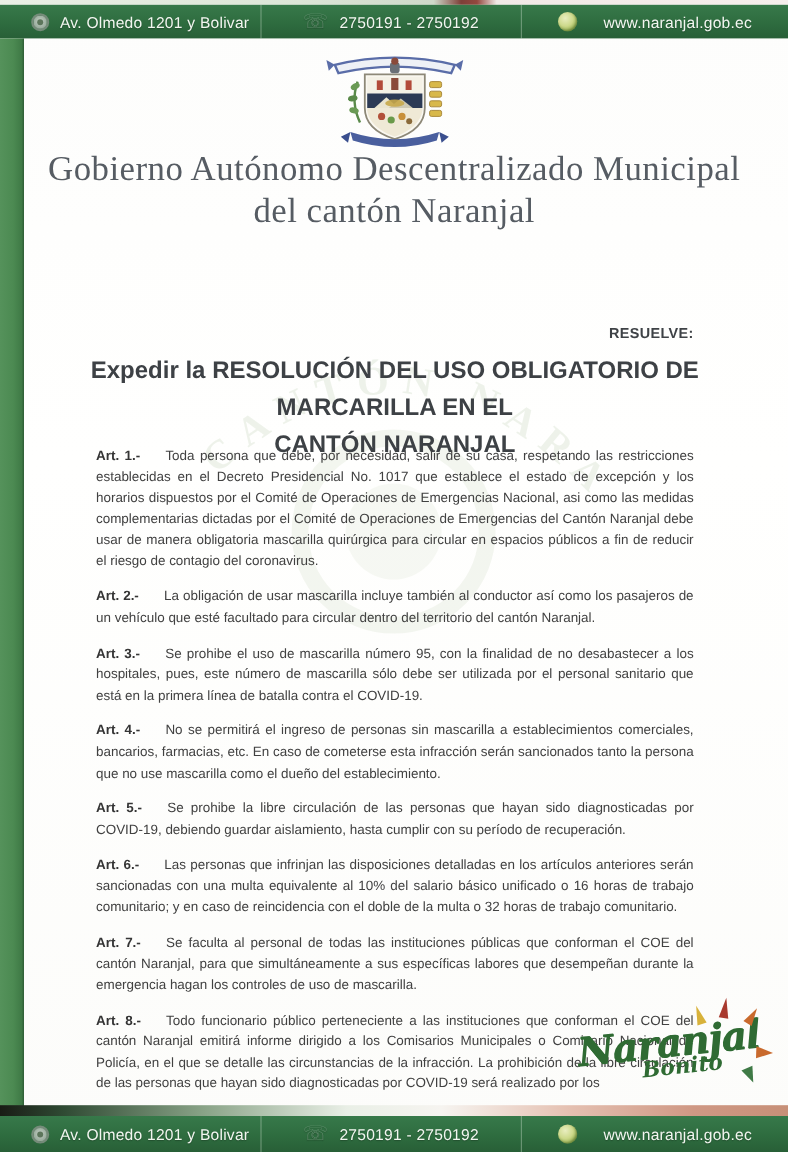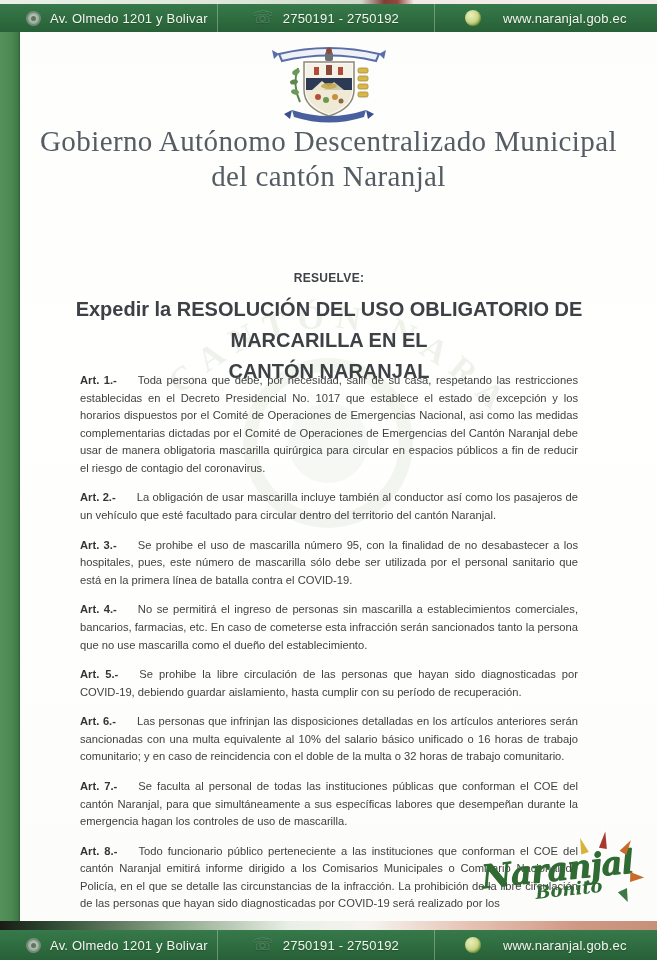--- a/index.html
+++ b/index.html
@@ -18,20 +18,21 @@
   
   .edge-strip-top {
     position: absolute; left: 0; top: 0; width: 657px; height: 4px;
     background: linear-gradient(90deg, #eaf0e6 0%, #dce6d7 38%, #cfd9ca 55%, #7e3f38 58.5%, #94473e 60.5%, #f1e9e6 63%, #f6efec 100%);
   }
   .contact-bar {
     position: absolute; left: 0; width: 657px; height: 28px;
     background: linear-gradient(180deg, #37794a 0%, #2e6c3f 55%, #285f37 100%);
     display: flex; align-items: stretch;
     color: #f2f6f0;
+    justify-content: space-between;
   }
   .contact-bar.top { top: 4px; }
   .contact-bar.bottom { top: 930px; height: 30px; }
   .bar-section {
     display: flex; align-items: center; gap: 9px;
     font-size: 13px; letter-spacing: 0.2px;
     text-shadow: 0 1px 1px rgba(0,0,0,0.25);
   }
   .bar-section.s1 { width: 33%; padding-left: 26px; }
   .bar-section.s2 { width: 33%; justify-content: center; border-left: 1px solid rgba(220,235,220,0.35); }
@@ -85,21 +86,21 @@
 
   
   .watermark {
     position: absolute; left: 118px; top: 218px; width: 420px; height: 330px;
     opacity: 0.16; pointer-events: none;
   }
 
   
   .resuelve {
     position: absolute; left: 80px; top: 271px; width: 498px;
-    text-align: center; font-weight: bold; font-size: 12px; color: #3e4246;
+    text-align: right; font-weight: bold; font-size: 12px; color: #3e4246;
     letter-spacing: 0.3px;
   }
   .res-title {
     position: absolute; left: 62px; top: 294px; width: 534px;
     text-align: center; font-weight: bold; font-size: 20px; line-height: 1.55;
     color: #3d4145;
   }
 
   
   .articles {

